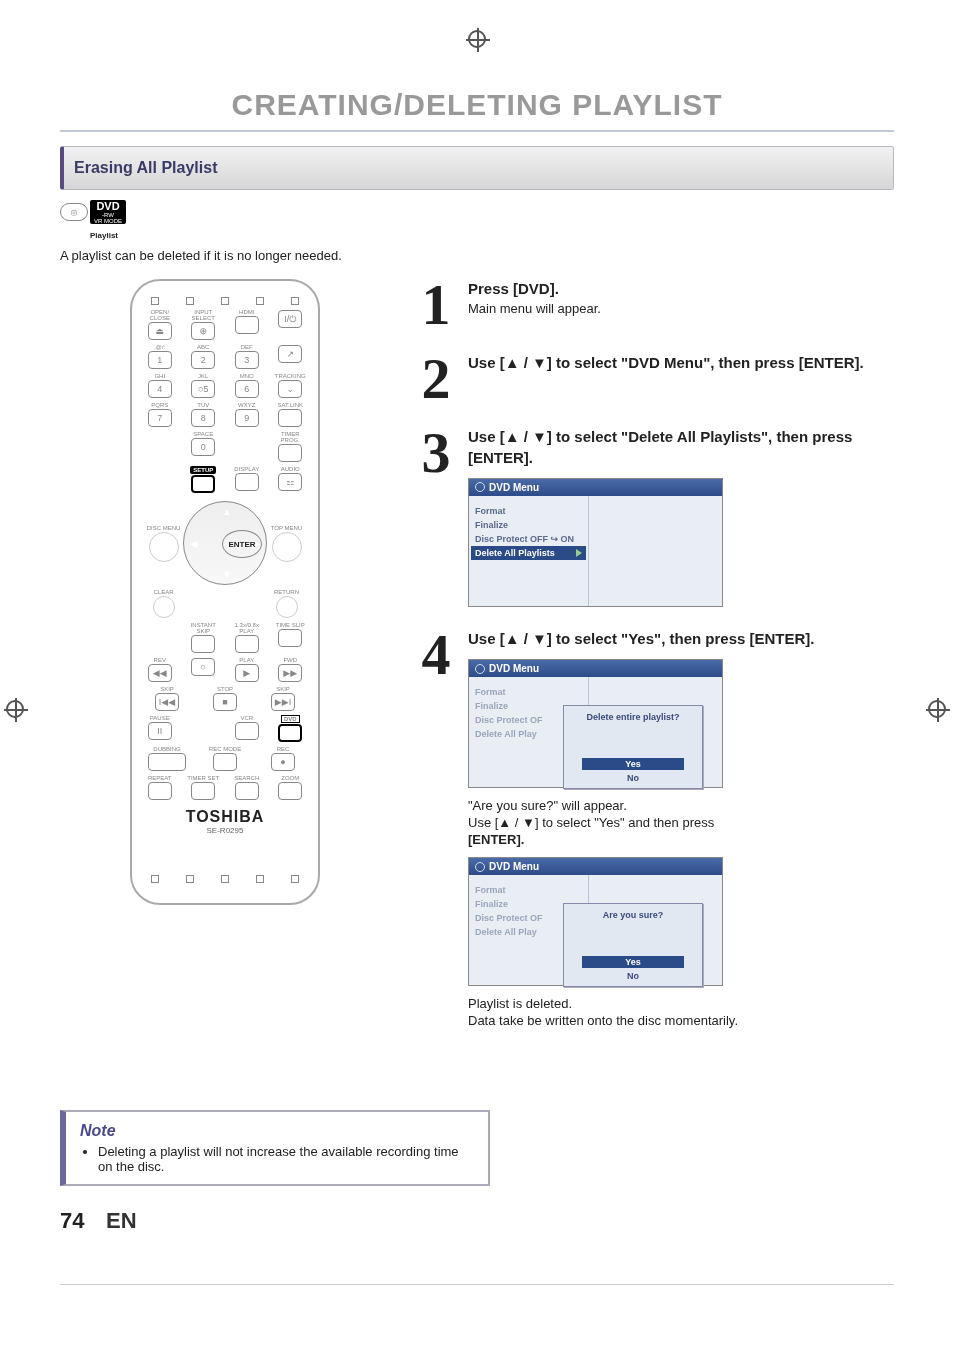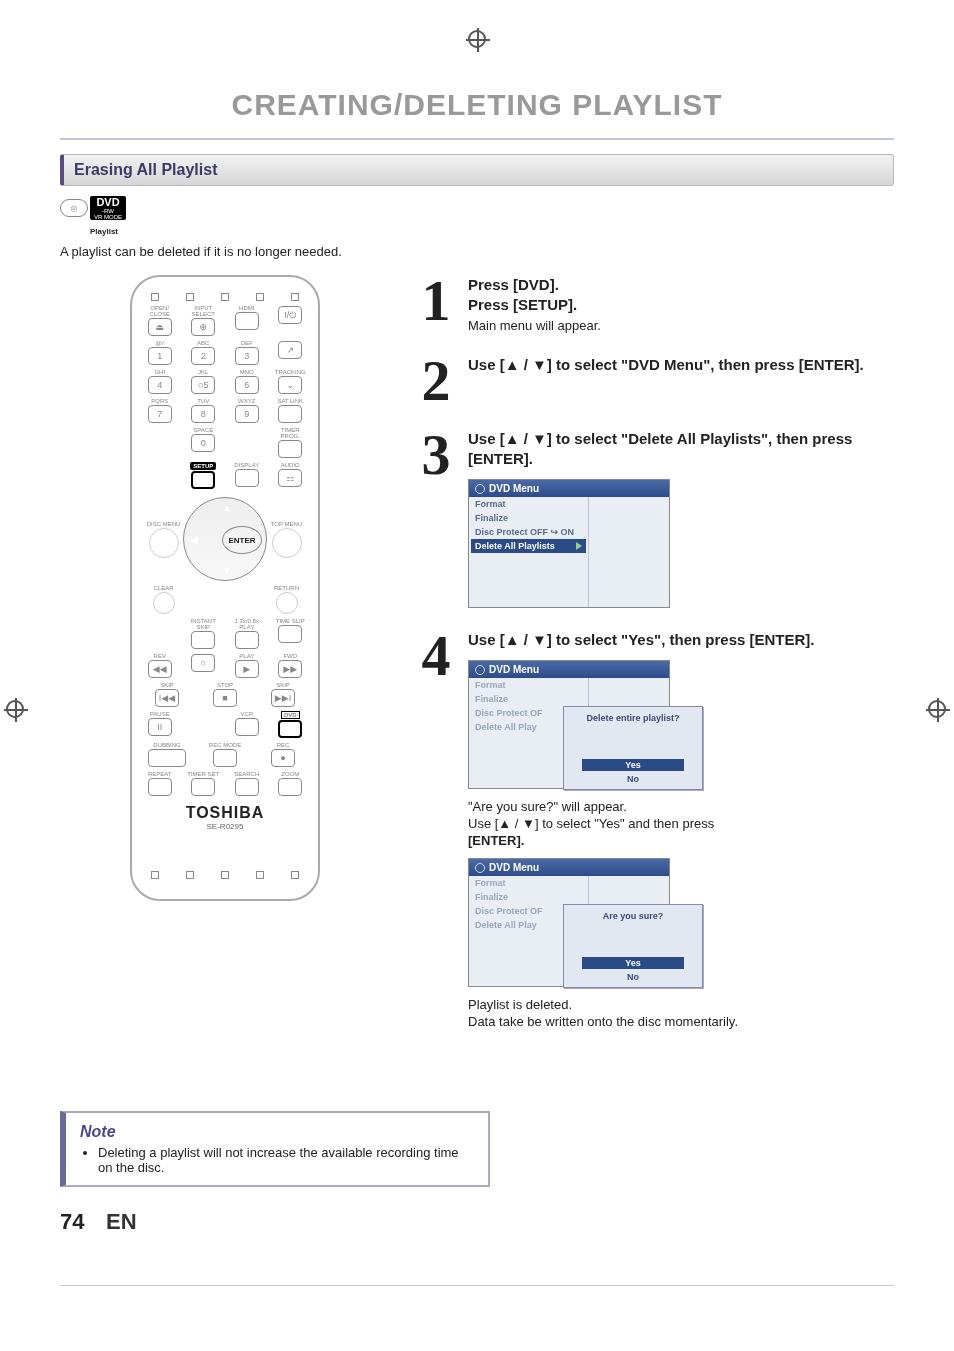--- a/index.html
+++ b/index.html
@@ -18,29 +18,29 @@
   .pm-cross:before, .pm-cross:after { content:""; position:absolute; background:#555; }
   .pm-cross:before { left:7px; top:-4px; width:2px; height:24px;}
   .pm-cross:after  { top:7px; left:-4px; height:2px; width:24px;}
   h1.page-title {
     text-align: center;
     color: #999;
     font-weight: 700;
     font-size: 30px;
     letter-spacing: 1px;
     border-bottom: 2.5px solid #c0c8d8;
-    padding-bottom: 16px;
+    padding-bottom: 8px;
     margin: 4px 0 14px 0;
   }
   .section-bar {
     background: linear-gradient(#f2f2f2 0%, #e4e4e4 50%, #d6d6d6 100%);
     border: 1px solid #b8b8c2;
     border-left: 4px solid #5a4a80;
     border-radius: 3px;
-    padding: 6px 10px;
+    padding: 12px 10px;
     font-weight: 700;
     color: #3a3a66;
     font-size: 16px;
     margin-bottom: 10px;
   }
   .dvd-badge { display:inline-flex; align-items:center; gap:2px; margin-bottom:6px;}
   .disc-ico { width:28px; height:18px; border:1px solid #888; border-radius:9px/9px; display:flex; align-items:center; justify-content:center; font-size:8px; color:#888;}
   .dvd-tag { background:#000; color:#fff; font-weight:700; font-size:11px; padding:1px 4px 0 4px; border-radius:2px; line-height:1; text-align:center;}
   .dvd-tag small { display:block; font-size:6px; font-weight:400; line-height:1; }
   .dvd-caption { font-size:8px; font-weight:700; margin-top:1px; padding-left:30px;}
@@ -84,30 +84,30 @@
     font-size: 58px;
     line-height: 0.9;
     width: 44px;
     text-align:center;
   }
   .step-body { flex:1; }
   .step-body .hd { font-weight:700; font-size:15px; line-height:1.35; }
   .step-body .sub { font-size:13px; margin-top:2px; }
   
   .osd {
-    width: 202px; border:1px solid #888; background:#e9eef5;
+    width: 255px; border:1px solid #888; background:#e9eef5;
     margin-top:10px;
   }
   .osd-title {
     background: linear-gradient(#4a6aa8,#2d4b88); color:#fff;
     font-size:10px; font-weight:700; padding:3px 6px; display:flex; align-items:center; gap:4px;
   }
   .osd-title .disc { width:10px;height:10px;border:1.5px solid #cde; border-radius:50%; display:inline-block;}
   .osd-body { display:flex; font-size:9px; min-height:110px; }
-  .osd-list { width:120px; border-right:1px solid #b8c4d8; padding:0 2px; }
+  .osd-list { width:120px; border-right:1px solid #b8c4d8; padding:8px 2px; }
   .osd-item { padding:2px 4px; color:#5a6a8a; font-weight:700; white-space:nowrap;}
   .osd-item.sel { background:#2a4a88; color:#fff; display:flex; justify-content:space-between; align-items:center;}
   .osd-item.dim { color:#9aa6bc; }
   .osd-right { flex:1; position:relative; padding:6px;}
   .osd-dlg {
     position:absolute; top:28px; left:-26px; width:140px;
     background:#e2e8f2; border:1px solid #88a; padding:6px 4px 4px 4px;
     box-shadow: 1px 1px 0 #aab;
   }
   .osd-dlg .q { text-align:center; font-weight:700; color:#3a4a7a; font-size:9px;}
@@ -423,21 +423,20 @@
         </div>
     </div>
   </div>
 
   <div class="col-right">
 
     <div class="step">
       <div class="bignum">1</div>
       <div class="step-body">
         <div class="hd">Press [DVD].</div>
-        <div class="hd">Press [SETUP].</div>
         <div class="sub">Main menu will appear.</div>
       </div>
     </div>
 
     <div class="step">
       <div class="bignum">2</div>
       <div class="step-body">
         <div class="hd">Use [▲ / ▼] to select "DVD Menu", then press [ENTER].</div>
       </div>
     </div>

